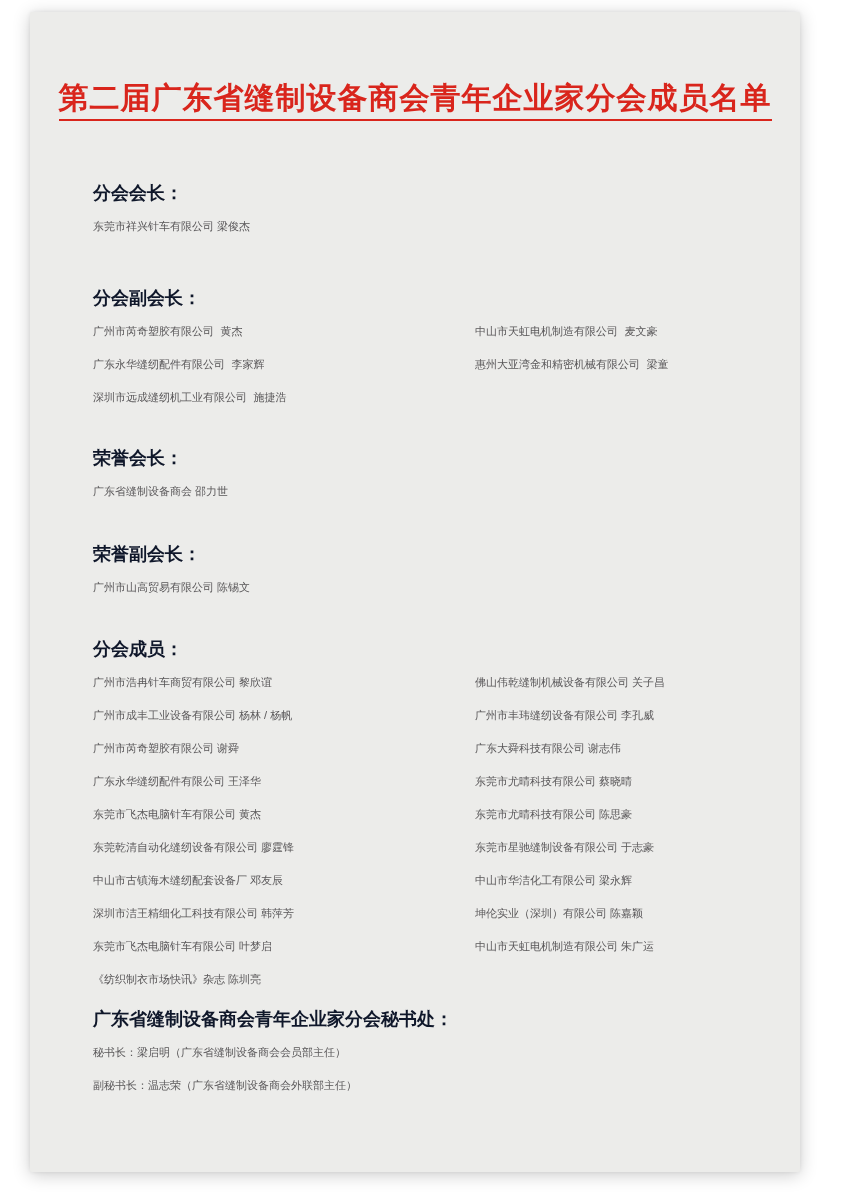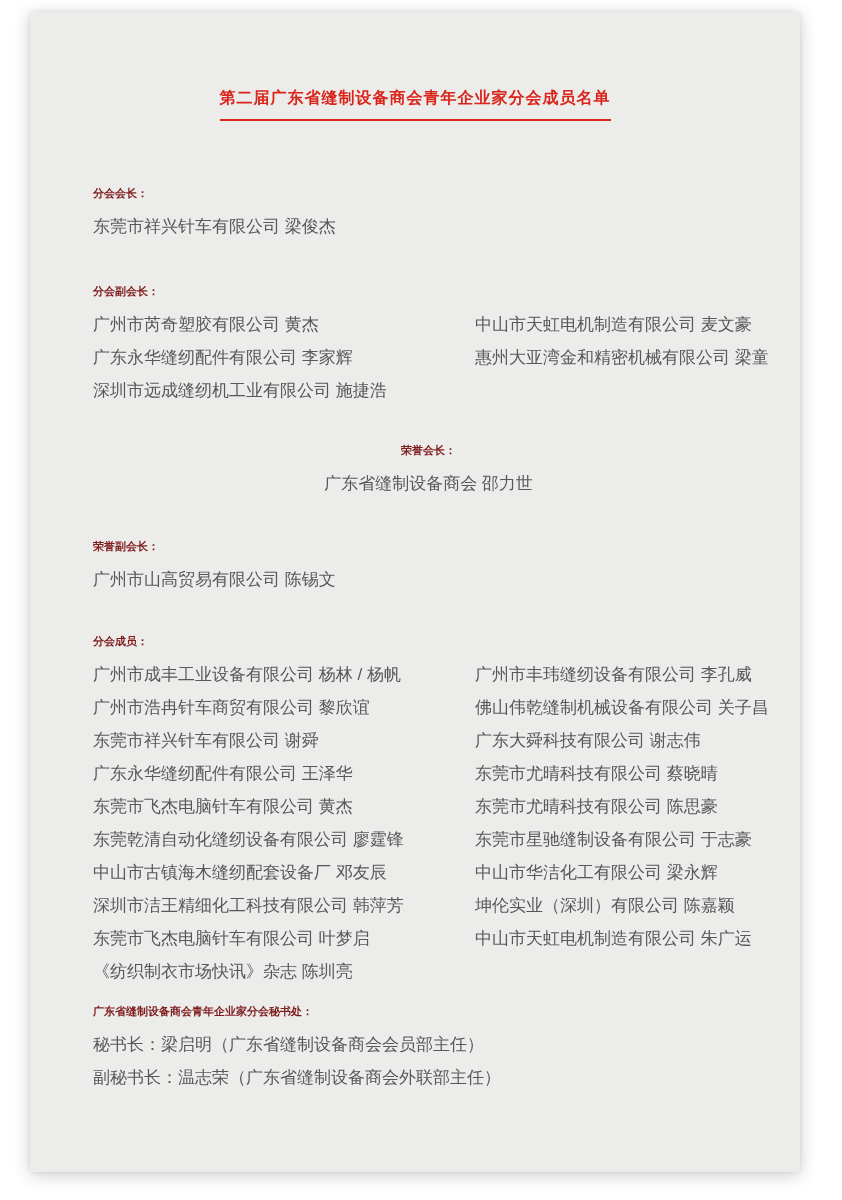--- a/index.html
+++ b/index.html
@@ -15,52 +15,52 @@
     left: 30px; top: 12px;
     width: 770px; height: 1160px;
     background: #ececea;
     border-radius: 2px;
     box-shadow: 0 3px 18px rgba(0,0,0,0.20), 0 0 4px rgba(0,0,0,0.08);
   }
 
   .title-wrap { text-align: center; padding-top: 70px; }
   .doc-title {
     display: inline-block;
-    font-size: 16px;
+    font-size: 30px;
     font-weight: bold;
     letter-spacing: 1px;
     color: #d9251c;
     line-height: 32px;
     padding-bottom: 5px;
     border-bottom: 2px solid #d9251c;
     white-space: nowrap;
   }
 
   .content { padding: 0 36px 0 63px; }
 
   .sec-heading {
-    font-size: 11px;
+    font-size: 18px;
     line-height: 33px;
     font-weight: bold;
-    color: #7f1d1d;
+    color: #0f172a;
     white-space: nowrap;
   }
   .entry, .cell, .sline {
-    font-size: 17px;
+    font-size: 11px;
     line-height: 33px;
     font-weight: normal;
     color: #595759;
     white-space: nowrap;
   }
 
   .two-col { display: grid; grid-template-columns: 342px 1fr; gap: 40px; }
 
   .sec-president       { margin-top: 56px; }
-  .sec-vice-presidents { margin-top: 32px; }
-  .sec-honorary        { margin-top: 27px; text-align: center; }
+  .sec-vice-presidents { margin-top: 40px; font-family: Liberation Mono, monospace; }
+  .sec-honorary        { margin-top: 27px; }
   .sec-honorary-vice   { margin-top: 30px; }
   .sec-members         { margin-top: 29px; }
   .sec-secretariat     { margin-top: 7px; }
 </style>
 </head>
 <body>
 
 <div class="page">
 
   <div class="title-wrap">
@@ -96,29 +96,29 @@
     </section>
 
     <section class="sec-honorary-vice">
       <p class="sec-heading">荣誉副会长：</p>
       <p class="entry">广州市山高贸易有限公司 陈锡文</p>
     </section>
 
     <section class="sec-members">
       <p class="sec-heading">分会成员：</p>
       <div class="two-col">
+        <span class="cell">广州市浩冉针车商贸有限公司 黎欣谊</span>
+        <span class="cell">佛山伟乾缝制机械设备有限公司 关子昌</span>
+      </div>
+      <div class="two-col">
         <span class="cell">广州市成丰工业设备有限公司 杨林 / 杨帆</span>
         <span class="cell">广州市丰玮缝纫设备有限公司 李孔威</span>
       </div>
       <div class="two-col">
-        <span class="cell">广州市浩冉针车商贸有限公司 黎欣谊</span>
-        <span class="cell">佛山伟乾缝制机械设备有限公司 关子昌</span>
-      </div>
-      <div class="two-col">
-        <span class="cell">东莞市祥兴针车有限公司 谢舜</span>
+        <span class="cell">广州市芮奇塑胶有限公司 谢舜</span>
         <span class="cell">广东大舜科技有限公司 谢志伟</span>
       </div>
       <div class="two-col">
         <span class="cell">广东永华缝纫配件有限公司 王泽华</span>
         <span class="cell">东莞市尤晴科技有限公司 蔡晓晴</span>
       </div>
       <div class="two-col">
         <span class="cell">东莞市飞杰电脑针车有限公司 黄杰</span>
         <span class="cell">东莞市尤晴科技有限公司 陈思豪</span>
       </div>

